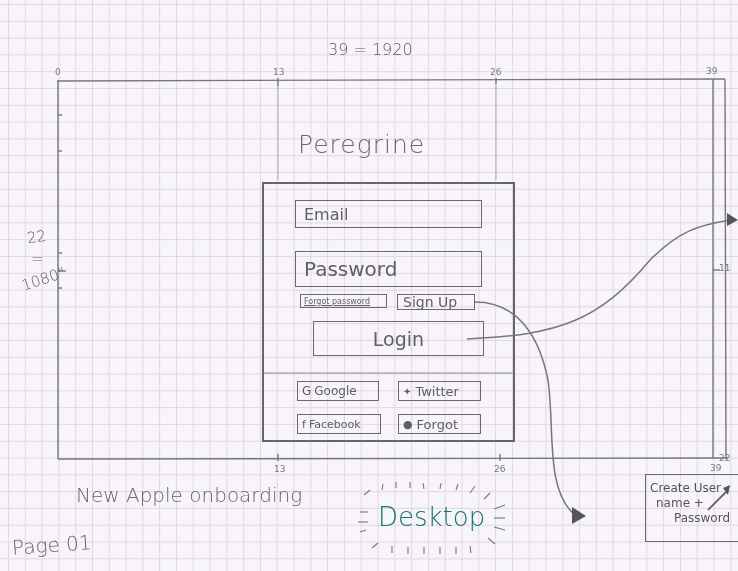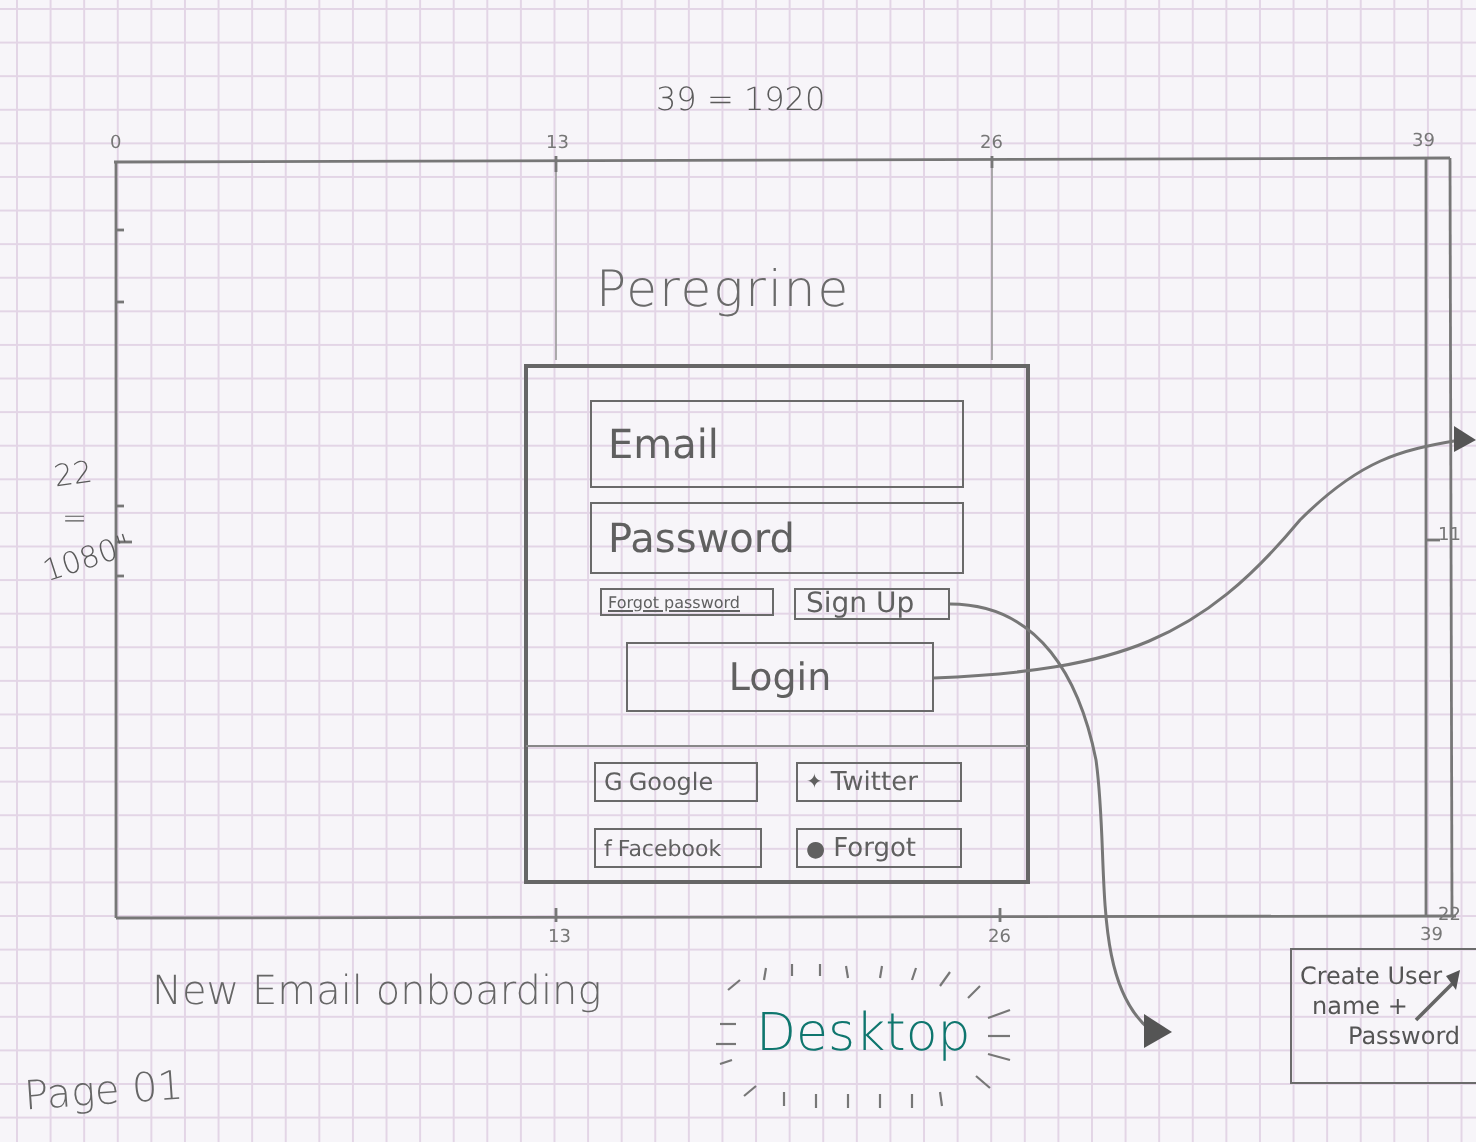--- a/index.html
+++ b/index.html
@@ -100,33 +100,33 @@
 
 <div class="abs label-sm" style="left:719px;top:263px;text-align:center;">11</div>
 <div class="abs label-sm" style="left:719px;top:453px;">22</div>
 <div class="abs label-sm" style="left:274px;top:464px;">13</div>
 <div class="abs label-sm" style="left:494px;top:464px;">26</div>
 <div class="abs label-sm" style="left:710px;top:463px;">39</div>
 
 <div class="abs hand" style="left:298px;top:130px;font-size:25px;letter-spacing:1px;color:#6a6a6a;text-align:center;">Peregrine</div>
 
 <div>
-  <div class="field" style="left:295px;top:200px;width:187px;height:44px;font-size:20px;">
+  <div class="field" style="left:295px;top:200px;width:187px;height:28px;font-size:16px;">
     <span>Email</span>
   </div>
   <div class="field" style="left:295px;top:251px;width:187px;height:36px;font-size:20px;">
     <span>Password</span>
   </div>
   <div class="btn" style="left:300px;top:294px;width:87px;height:14px;font-size:8px;padding-left:3px;text-decoration:underline;">
     <span>Forgot password</span>
   </div>
   <div class="btn" style="left:397px;top:294px;width:78px;height:16px;font-size:14px;padding-left:5px;">
     <span>Sign Up</span>
   </div>
-  <div class="btn" style="left:313px;top:321px;width:154px;height:35px;font-size:19px;justify-content:center;">
+  <div class="btn" style="left:313px;top:321px;width:171px;height:35px;font-size:19px;justify-content:center;">
     <span>Login</span>
   </div>
 
   <div class="btn" style="left:297px;top:381px;width:82px;height:20px;font-size:12px;padding-left:4px;gap:3px;">
     <span>G</span>
     <span>Google</span>
   </div>
   <div class="btn" style="left:398px;top:381px;width:83px;height:20px;font-size:13px;padding-left:4px;gap:4px;">
     <span style="font-size:10px;">✦</span>
     <span>Twitter</span>
@@ -140,15 +140,15 @@
     <span>Forgot</span>
   </div>
 </div>
 
 <div class="abs pencil" style="left:601px;top:474px;width:101px;height:68px;box-sizing:border-box;font-size:12px;color:#555;line-height:15px;padding:6px 4px;">
   <div>Create User</div>
   <div style="padding-left:6px;">name +</div>
   <div style="padding-left:24px;">Password</div>
 </div>
 
-<div class="abs hand" style="left:76px;top:483px;font-size:20px;color:#666;">New Email onboarding</div>
+<div class="abs hand" style="left:76px;top:483px;font-size:20px;color:#666;">New Apple onboarding</div>
 <div class="abs hand" style="left:378px;top:502px;font-size:26px;color:#0f766e;">Desktop</div>
 <div class="abs hand" style="left:12px;top:533px;font-size:20px;color:#666;transform:rotate(-4deg);">Page 01</div>
 
 </body></html>

